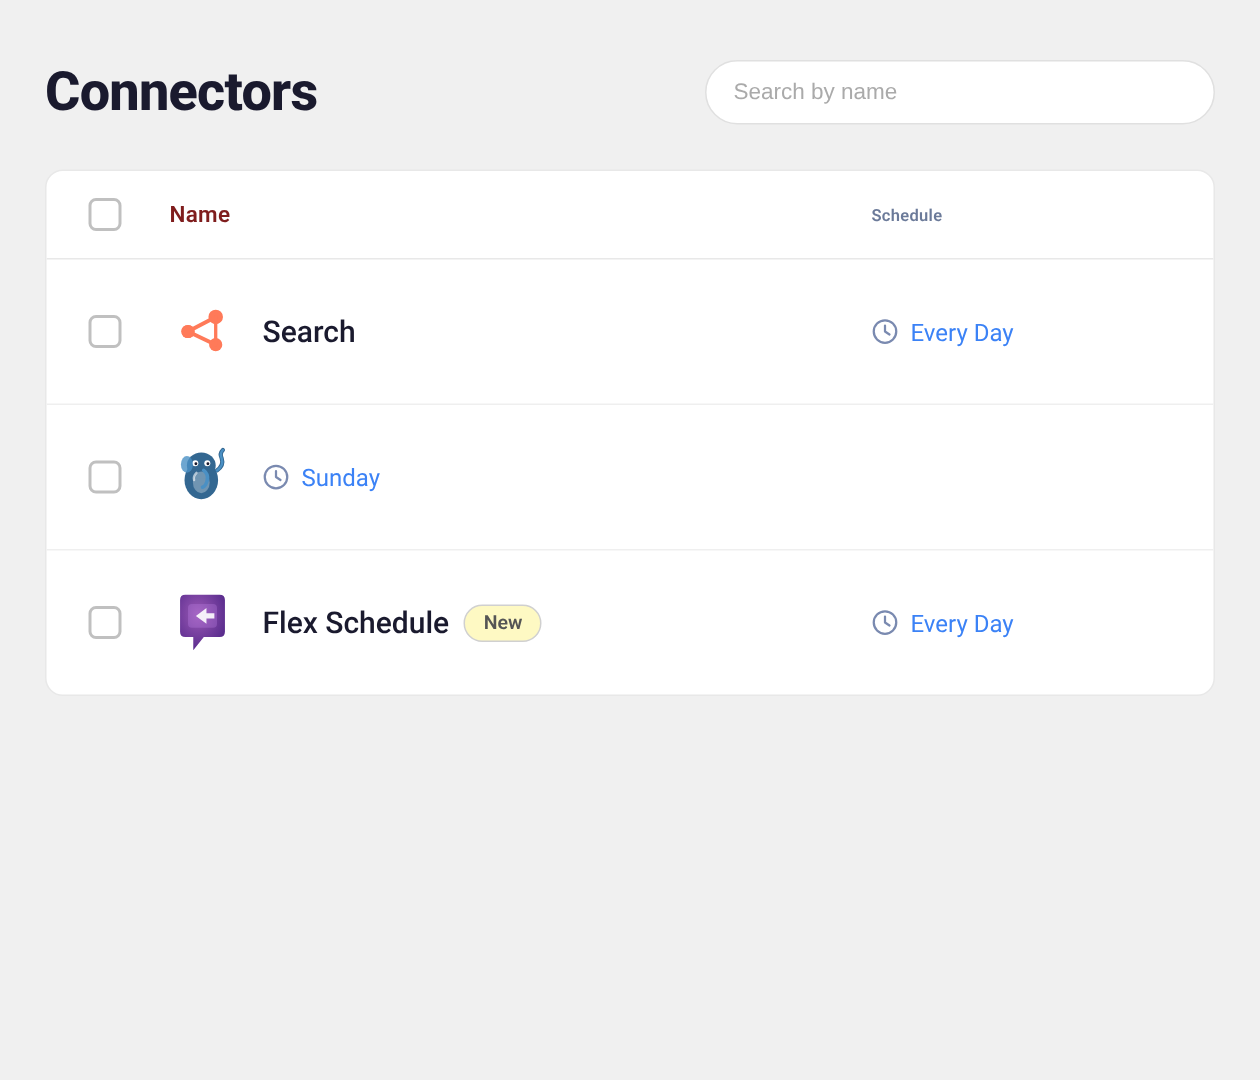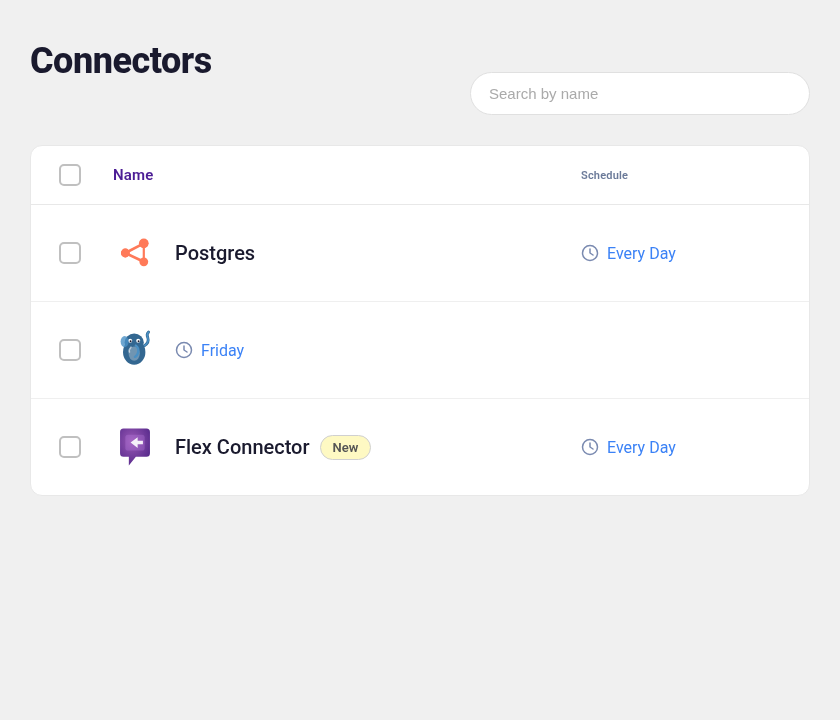--- a/index.html
+++ b/index.html
@@ -27,21 +27,20 @@
     .page-title {
       font-size: 36px;
       font-weight: 800;
       color: #1a1a2e;
       letter-spacing: -0.5px;
     }
 
     .search-container {
       position: relative;
       width: 340px;
-      margin-top: 32px;
     }
 
     .search-input {
       width: 100%;
       padding: 12px 18px;
       border: 1.5px solid #e0e0e0;
       border-radius: 24px;
       background: #ffffff;
       font-size: 15px;
       color: #999;
@@ -74,21 +73,21 @@
       background: #fff;
       margin-right: 32px;
       flex-shrink: 0;
       cursor: pointer;
     }
 
     .table-header-name {
       flex: 1;
       font-size: 15px;
       font-weight: 600;
-      color: #4c1d95;
+      color: #7f1d1d;
       letter-spacing: 0.2px;
     }
 
     .table-header-schedule {
       font-size: 11px;
       font-weight: 600;
       color: #6b7a99;
       width: 200px;
       letter-spacing: 0.2px;
     }
@@ -215,21 +214,21 @@
 
           <line x1="14" y1="25" x2="35" y2="14" stroke="#FF7A59" stroke-width="3" stroke-linecap="round"></line>
           <line x1="14" y1="25" x2="35" y2="35" stroke="#FF7A59" stroke-width="3" stroke-linecap="round"></line>
           <line x1="35" y1="14" x2="35" y2="35" stroke="#FF7A59" stroke-width="2.5" stroke-linecap="round"></line>
         </g>
 
         <circle cx="14" cy="25" r="5" fill="#FF7A59"></circle>
       </svg>
     </div>
     <div class="row-name-container">
-      <span class="row-name">Postgres</span>
+      <span class="row-name">Search</span>
     </div>
     <div class="row-schedule">
       <svg class="clock-icon" viewBox="0 0 18 18" fill="none" xmlns="http://www.w3.org/2000/svg">
         <circle cx="9" cy="9" r="7.5" stroke="#7a8ab0" stroke-width="1.5"></circle>
         <polyline points="9,5 9,9 12,11" stroke="#7a8ab0" stroke-width="1.5" stroke-linecap="round" stroke-linejoin="round"></polyline>
       </svg>
       <span>Every Day</span>
     </div>
   </div>
 
@@ -258,21 +257,21 @@
 
         <path d="M37 22 Q43 18 41 12 Q39 8 42 5" stroke="#336791" stroke-width="3.5" fill="none" stroke-linecap="round"></path>
         <path d="M37 22 Q43 18 41 12 Q39 8 42 5" stroke="#4a90c4" stroke-width="2" fill="none" stroke-linecap="round"></path>
       </svg>
     </div>
     <div class="row-schedule">
       <svg class="clock-icon" viewBox="0 0 18 18" fill="none" xmlns="http://www.w3.org/2000/svg">
         <circle cx="9" cy="9" r="7.5" stroke="#7a8ab0" stroke-width="1.5"></circle>
         <polyline points="9,5 9,9 12,11" stroke="#7a8ab0" stroke-width="1.5" stroke-linecap="round" stroke-linejoin="round"></polyline>
       </svg>
-      <span>Friday</span>
+      <span>Sunday</span>
     </div>
   </div>
 
   <div class="table-row">
     <div class="row-checkbox"></div>
     <div class="row-icon">
 
       <svg class="flex-icon" viewBox="0 0 50 50" fill="none" xmlns="http://www.w3.org/2000/svg">
         <defs>
           <radialGradient id="flexGrad" cx="40%" cy="35%" r="65%">
@@ -282,21 +281,21 @@
         </defs>
 
         <path d="M8 8 Q8 4 12 4 L38 4 Q42 4 42 8 L42 32 Q42 36 38 36 L26 36 L18 46 L18 36 L12 36 Q8 36 8 32 Z" fill="url(#flexGrad)"></path>
 
         <path d="M14 14 Q14 11 17 11 L33 11 Q36 11 36 14 L36 26 Q36 29 33 29 L17 29 Q14 29 14 26 Z" fill="#c084e8" opacity="0.3"></path>
 
         <path d="M20 20 L28 14 L28 18 L34 18 L34 22 L28 22 L28 26 Z" fill="#ffffff" opacity="0.9"></path>
       </svg>
     </div>
     <div class="row-name-container">
-      <span class="row-name">Flex Connector</span>
+      <span class="row-name">Flex Schedule</span>
       <span class="new-badge">New</span>
     </div>
     <div class="row-schedule">
       <svg class="clock-icon" viewBox="0 0 18 18" fill="none" xmlns="http://www.w3.org/2000/svg">
         <circle cx="9" cy="9" r="7.5" stroke="#7a8ab0" stroke-width="1.5"></circle>
         <polyline points="9,5 9,9 12,11" stroke="#7a8ab0" stroke-width="1.5" stroke-linecap="round" stroke-linejoin="round"></polyline>
       </svg>
       <span>Every Day</span>
     </div>
   </div>

